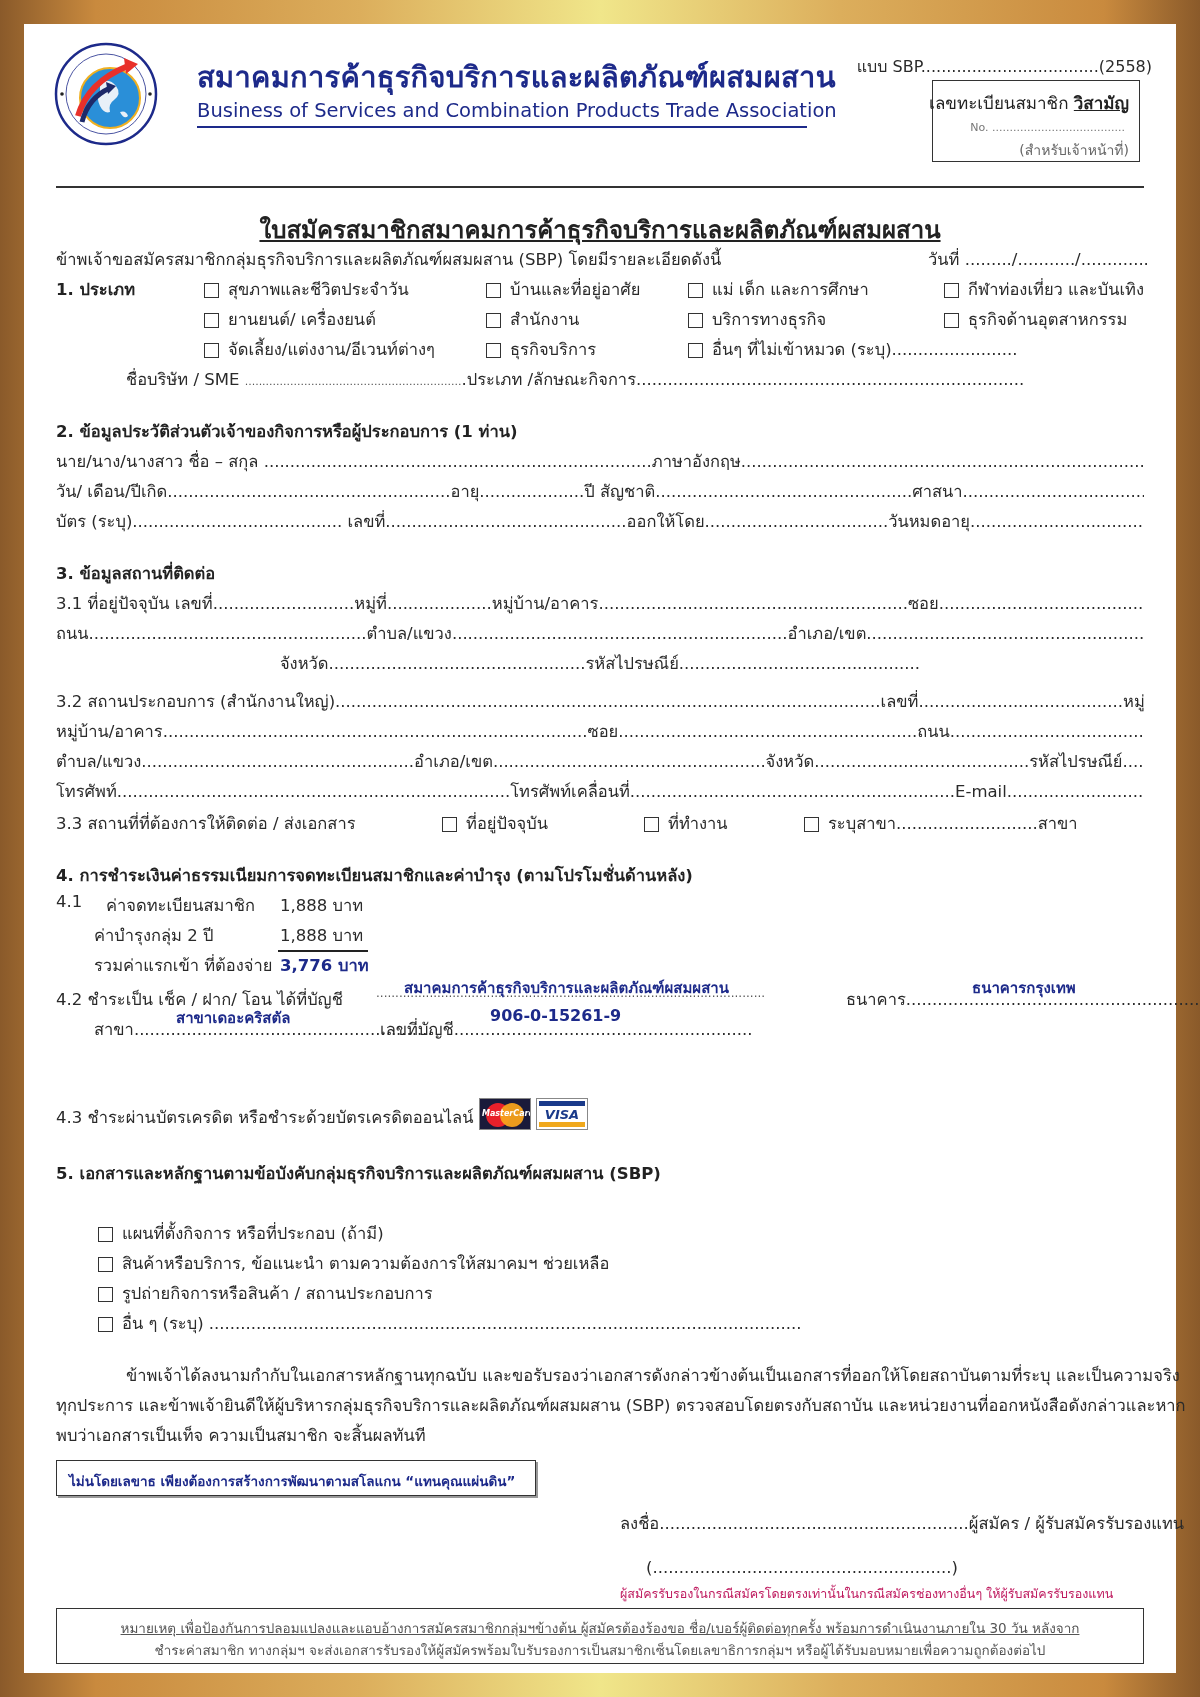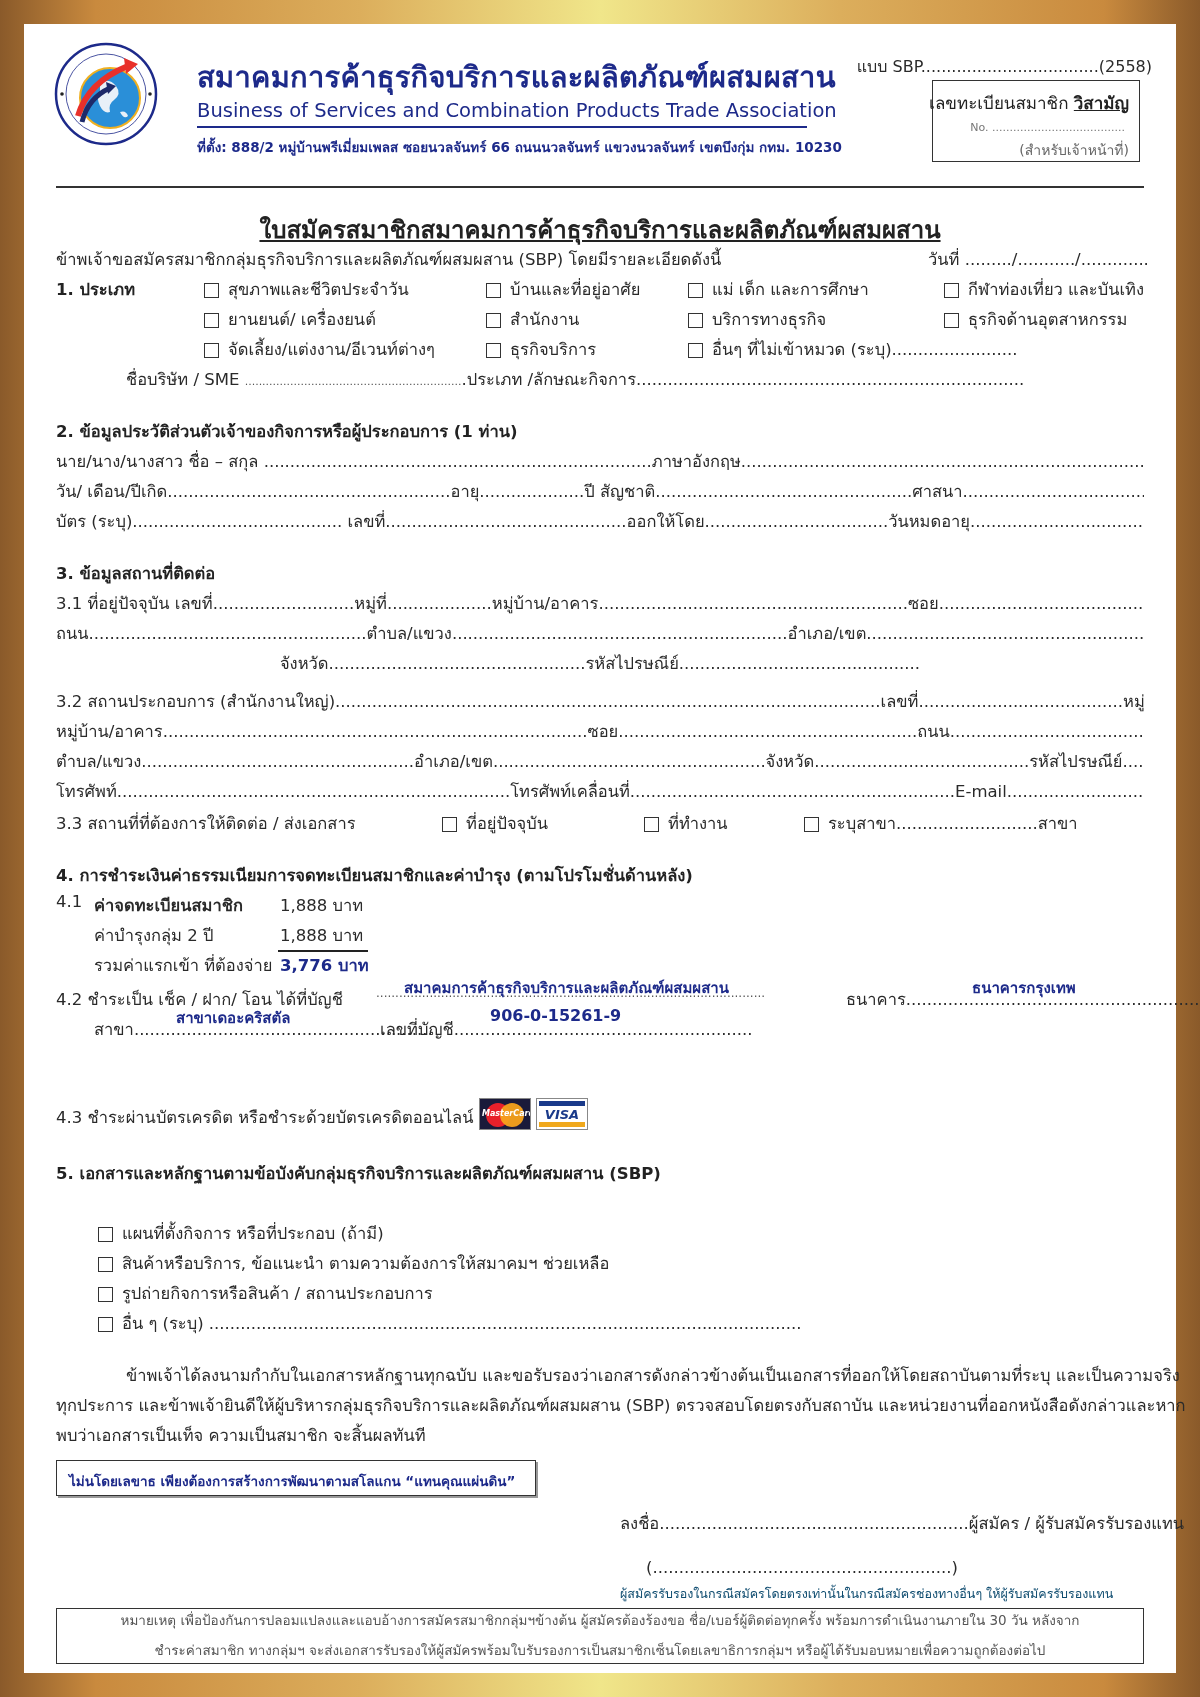--- a/index.html
+++ b/index.html
@@ -75,21 +75,20 @@
     <path d="M24 74 Q34 40 74 24" fill="none" stroke="#e8302a" stroke-width="6"></path>
     <polygon points="70,16 84,22 72,32" fill="#e8302a"></polygon>
     <path d="M28 80 Q34 56 56 46" fill="none" stroke="#1d2a6a" stroke-width="5"></path>
     <polygon points="52,40 62,44 54,52" fill="#1d2a6a"></polygon>
     <circle cx="8" cy="52" r="1.8" fill="#222"></circle>
     <circle cx="96" cy="52" r="1.8" fill="#222"></circle>
   </svg>
   <div class="abs org-th">สมาคมการค้าธุรกิจบริการและผลิตภัณฑ์ผสมผสาน</div>
   <div class="abs org-en">Business of Services and Combination Products Trade Association</div>
   <div class="org-rule"></div>
-  <div class="abs org-addr">ที่ตั้ง: 888/2 หมู่บ้านพรีเมี่ยมเพลส ซอยนวลจันทร์ 66 ถนนนวลจันทร์ แขวงนวลจันทร์ เขตบึงกุ่ม กทม. 10230</div>
 
   <div class="abs t form-code">แบบ SBP...................................(2558)</div>
   <div class="reg-box">
     <div class="abs reg-title"><span>เลขทะเบียนสมาชิก </span><u>วิสามัญ</u></div>
     <div class="abs reg-no">No. ......................................</div>
     <div class="abs reg-note">(สำหรับเจ้าหน้าที่)</div>
   </div>
 
   <div class="head-rule"></div>
 
@@ -131,21 +130,21 @@
   <div class="abs t" style="left:32px;top:754px;width:1088px;overflow:hidden;">โทรศัพท์...........................................................................โทรศัพท์เคลื่อนที่..............................................................E-mail...................................................................</div>
 
   <div class="abs t" style="left:32px;top:786px;">3.3  สถานที่ที่ต้องการให้ติดต่อ / ส่งเอกสาร</div>
   <div class="abs t" style="left:418px;top:786px;"><span class="cb"></span><span>ที่อยู่ปัจจุบัน</span></div>
   <div class="abs t" style="left:620px;top:786px;"><span class="cb"></span><span>ที่ทำงาน</span></div>
   <div class="abs t" style="left:780px;top:786px;"><span class="cb"></span><span>ระบุสาขา...........................สาขา</span></div>
 
   <div class="abs sec-h" style="left:32px;top:838px;">4. การชำระเงินค่าธรรมเนียมการจดทะเบียนสมาชิกและค่าบำรุง (ตามโปรโมชั่นด้านหลัง)</div>
 
   <div class="abs t" style="left:32px;top:868px;">4.1</div>
-  <div class="abs t" style="left:70px;top:868px;font-weight:bold;">ค่าจดทะเบียนสมาชิก</div>
+  <div class="abs t" style="left:82px;top:868px;">ค่าจดทะเบียนสมาชิก</div>
   <div class="abs t" style="left:256px;top:868px;">1,888 บาท</div>
 
   <div class="abs t" style="left:70px;top:898px;">ค่าบำรุงกลุ่ม 2 ปี</div>
   <div class="abs t" style="left:256px;top:898px;">1,888 บาท</div>
   <div class="underline-sum" style="top:926px;"></div>
 
   <div class="abs t" style="left:70px;top:928px;">รวมค่าแรกเข้า ที่ต้องจ่าย</div>
   <div class="abs t bold navy" style="left:256px;top:928px;">3,776 บาท</div>
 
   <div class="abs t" style="left:32px;top:962px;">4.2  ชำระเป็น เช็ค / ฝาก/ โอน  ได้ที่บัญชี</div>
@@ -180,20 +179,20 @@
   <div class="abs t" style="left:102px;top:1338px;">ข้าพเจ้าได้ลงนามกำกับในเอกสารหลักฐานทุกฉบับ และขอรับรองว่าเอกสารดังกล่าวข้างต้นเป็นเอกสารที่ออกให้โดยสถาบันตามที่ระบุ และเป็นความจริง</div>
   <div class="abs t" style="left:32px;top:1368px;">ทุกประการ และข้าพเจ้ายินดีให้ผู้บริหารกลุ่มธุรกิจบริการและผลิตภัณฑ์ผสมผสาน (SBP) ตรวจสอบโดยตรงกับสถาบัน และหน่วยงานที่ออกหนังสือดังกล่าวและหาก</div>
   <div class="abs t" style="left:32px;top:1398px;">พบว่าเอกสารเป็นเท็จ ความเป็นสมาชิก จะสิ้นผลทันที</div>
 
   <div class="motto-box">
     <div class="abs motto">ไม่นโดยเลขาธ เพียงต้องการสร้างการพัฒนาตามสโลแกน “แทนคุณแผ่นดิน”</div>
   </div>
 
   <div class="abs t" style="left:596px;top:1486px;">ลงชื่อ...........................................................ผู้สมัคร / ผู้รับสมัครรับรองแทน</div>
   <div class="abs t" style="left:622px;top:1534px;">(.........................................................)</div>
-  <div class="abs" style="left:596px;top:1560px;font-size:12.5px;color:#0c4a6e;">ผู้สมัครรับรองในกรณีสมัครโดยตรงเท่านั้นในกรณีสมัครช่องทางอื่นๆ ให้ผู้รับสมัครรับรองแทน</div>
+  <div class="abs" style="left:596px;top:1560px;font-size:12.5px;color:#be185d;">ผู้สมัครรับรองในกรณีสมัครโดยตรงเท่านั้นในกรณีสมัครช่องทางอื่นๆ ให้ผู้รับสมัครรับรองแทน</div>
 
   <div class="note-box">
-    <div class="abs note-line" style="top:0;">หมายเหตุ   เพื่อป้องกันการปลอมแปลงและแอบอ้างการสมัครสมาชิกกลุ่มฯข้างต้น ผู้สมัครต้องร้องขอ ชื่อ/เบอร์ผู้ติดต่อทุกครั้ง พร้อมการดำเนินงานภายใน 30 วัน หลังจาก</div>
+    <div class="abs note-line" style="top:8px;text-decoration:underline;">หมายเหตุ   เพื่อป้องกันการปลอมแปลงและแอบอ้างการสมัครสมาชิกกลุ่มฯข้างต้น ผู้สมัครต้องร้องขอ ชื่อ/เบอร์ผู้ติดต่อทุกครั้ง พร้อมการดำเนินงานภายใน 30 วัน หลังจาก</div>
     <div class="abs note-line" style="top:30px;">ชำระค่าสมาชิก ทางกลุ่มฯ จะส่งเอกสารรับรองให้ผู้สมัครพร้อมใบรับรองการเป็นสมาชิกเซ็นโดยเลขาธิการกลุ่มฯ หรือผู้ได้รับมอบหมายเพื่อความถูกต้องต่อไป</div>
   </div>
 
 </div>
 
 </body></html>

